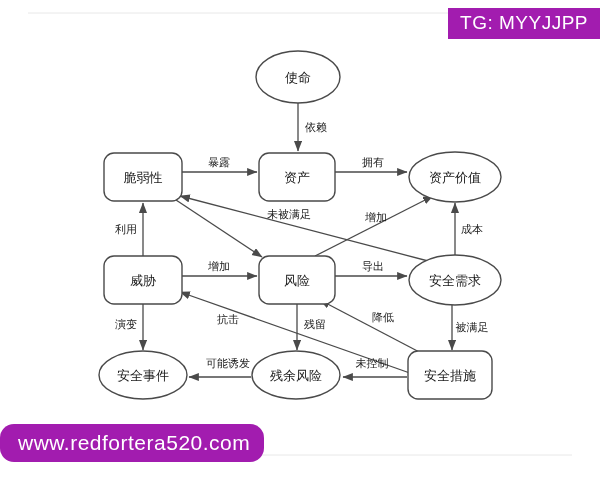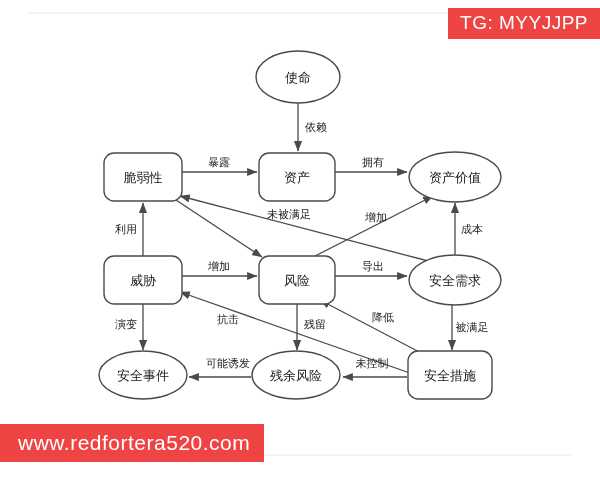--- a/index.html
+++ b/index.html
@@ -22,39 +22,40 @@
   }
   #diagram-svg {
     position: absolute;
     left: 0;
     top: 0;
     width: 600px;
     height: 480px;
   }
   .wm {
     position: absolute;
-    background: #ef4444;
+    background: #a21caf;
     color: #ffffff;
     font-family: "Liberation Sans", "DejaVu Sans", sans-serif;
     white-space: nowrap;
     letter-spacing: 0.5px;
   }
   #wm-top {
     right: 0px;
     top: 8px;
     padding: 4px 12px 5px 12px;
     font-size: 19px;
     line-height: 22px;
   }
   #wm-bottom {
     left: 0px;
     bottom: 18px;
     padding: 6px 14px 7px 18px;
     font-size: 21px;
     line-height: 25px;
+    border-radius: 14px;
   }
   .node-label {
     font-family: "DejaVu Sans", "Liberation Sans", sans-serif;
     font-size: 13px;
     fill: #1a1a1a;
     text-anchor: middle;
     dominant-baseline: middle;
   }
   .edge-label {
     font-family: "DejaVu Sans", "Liberation Sans", sans-serif;

